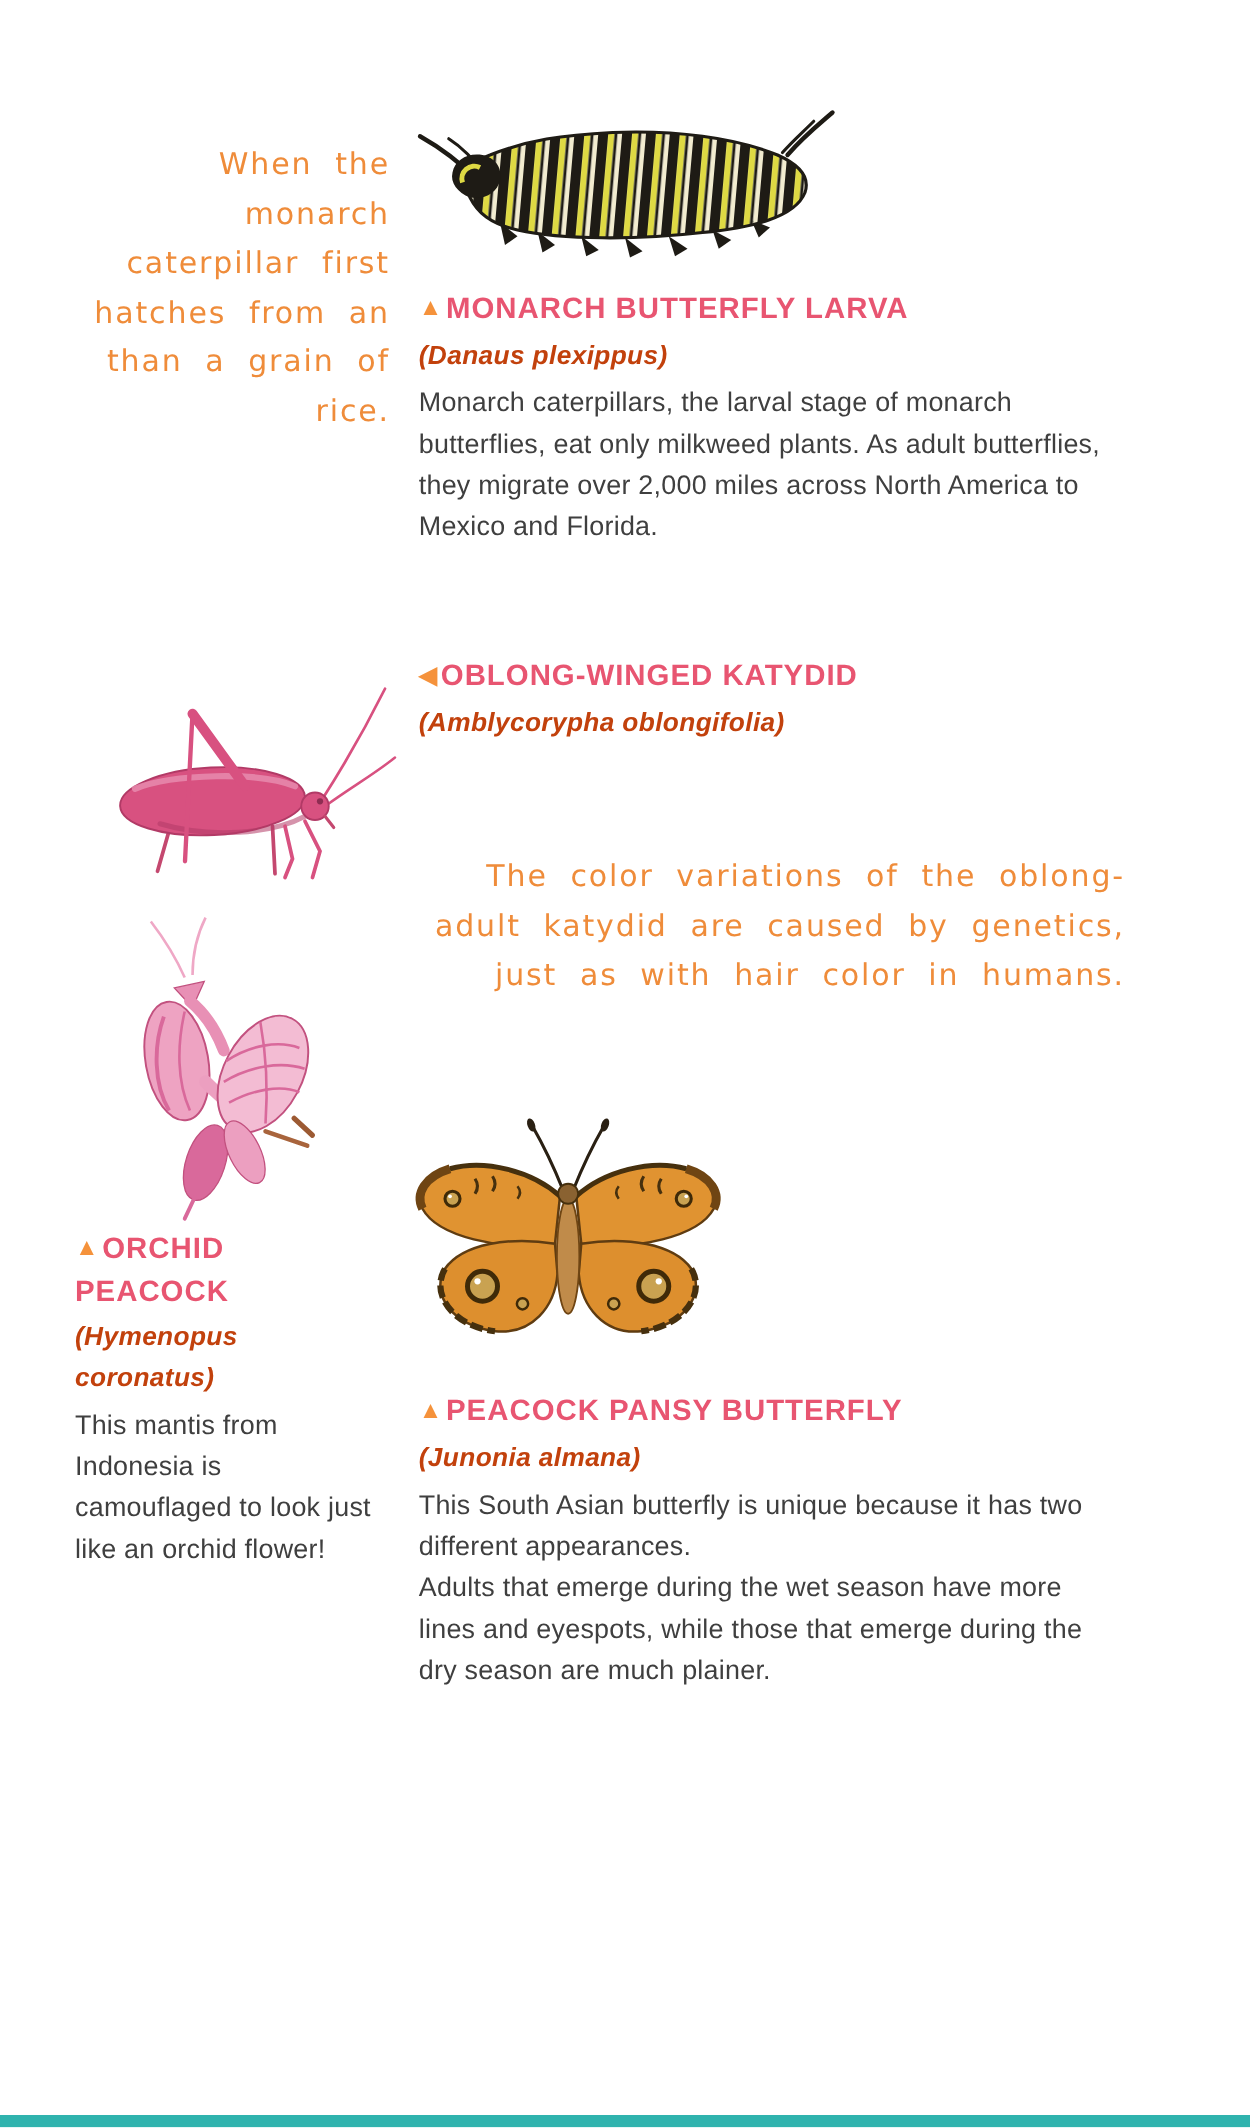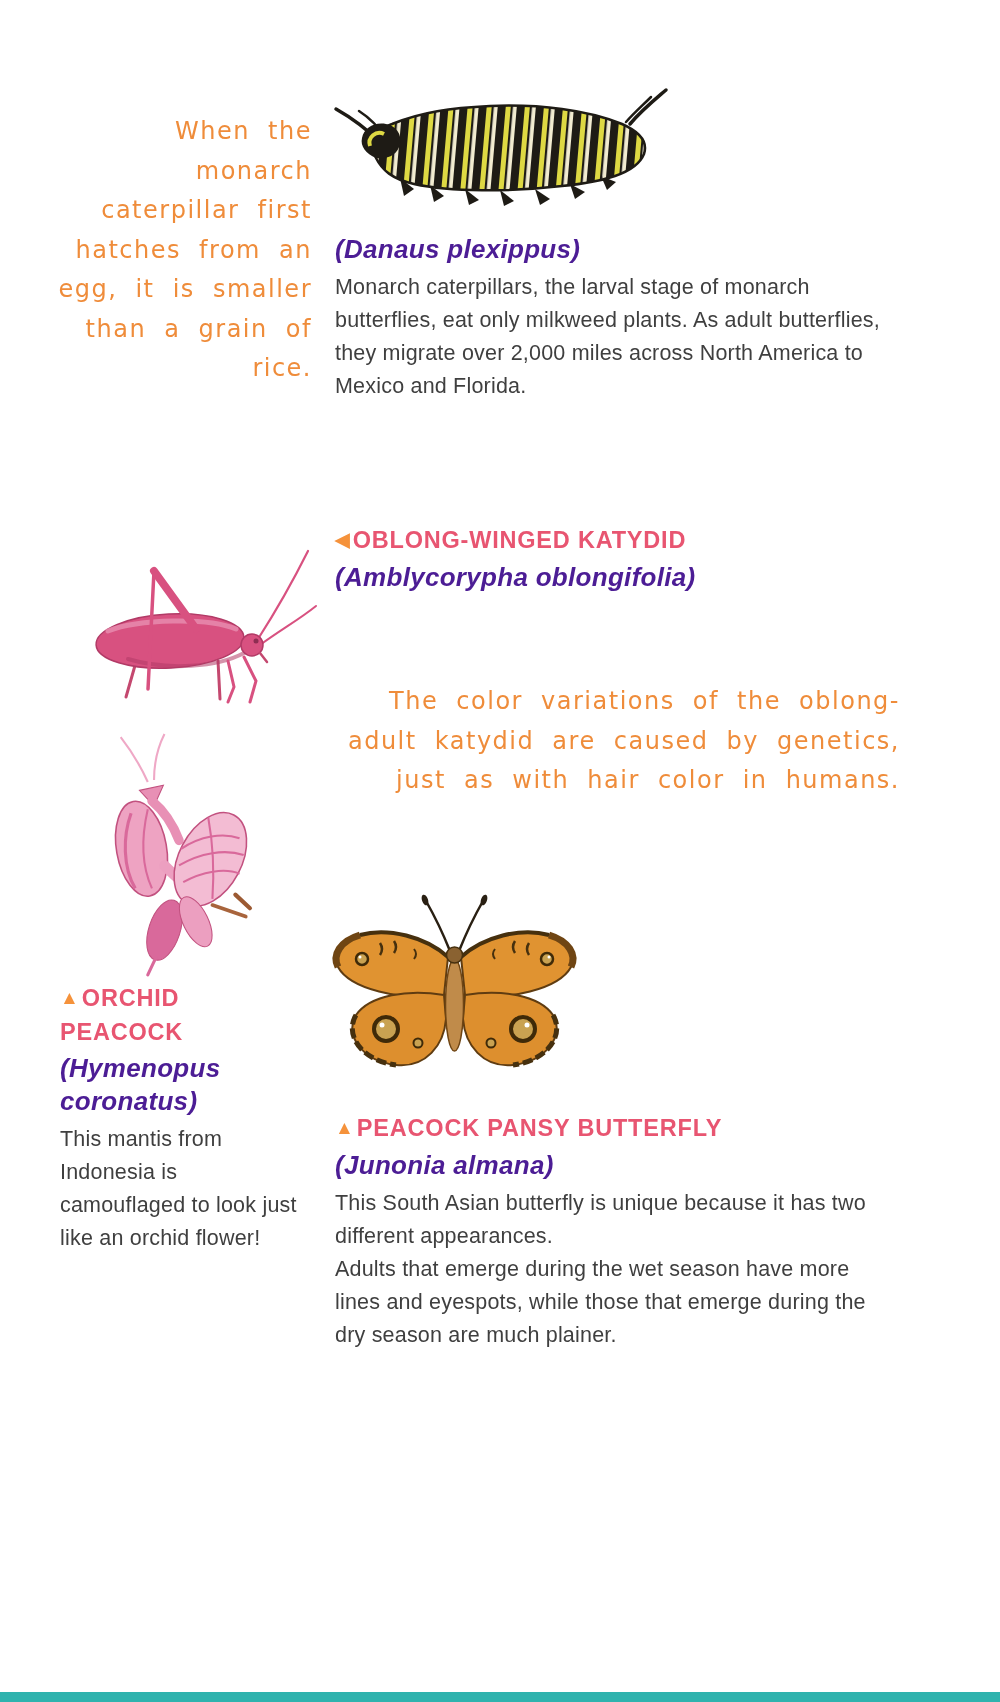--- a/index.html
+++ b/index.html
@@ -18,21 +18,21 @@
   .entry{position:absolute;}
   .entry h2{
     margin:0;color:#e85571;font-size:23.5px;font-weight:700;
     letter-spacing:0.8px;line-height:33px;
   }
   .entry .arrow{
     color:#f5923b;font-size:19px;margin-right:3px;position:relative;top:-2px;
     letter-spacing:0;
   }
   .entry .species{
-    margin:3px 0 5px 0;color:#4c1d95;font-size:26px;font-weight:700;
+    margin:3px 0 5px 0;color:#c2410c;font-size:21px;font-weight:700;
     font-style:italic;letter-spacing:0.3px;line-height:33px;
   }
   .entry .desc{
     margin:0;color:#3f3f3f;font-size:21.5px;line-height:33px;
     letter-spacing:0.2px;
   }
   .illus{position:absolute;}
   #footer-bar{
     position:absolute;left:0;top:1692px;width:1000px;height:10px;
     background:#2fb3ae;
@@ -40,21 +40,20 @@
 </style>
 </head>
 <body>
 
 <div id="page">
 
   <div class="hand-note" style="left:48px;top:112px;width:264px;">
     <span>When the monarch</span>
     <span>caterpillar first</span>
     <span>hatches from an</span>
-    <span>egg, it is smaller</span>
     <span>than a grain of</span>
     <span>rice.</span>
   </div>
 
   <svg class="illus" style="left:330px;top:62px;" width="345" height="145" viewBox="0 0 345 145" xmlns="http://www.w3.org/2000/svg">
     <defs>
       <pattern id="catstripes" width="19" height="145" patternUnits="userSpaceOnUse" patternTransform="rotate(5)">
         <rect x="0" width="8" height="145" fill="#1e1b15"></rect>
         <rect x="8" width="5" height="145" fill="#ded943"></rect>
         <rect x="13" width="2.5" height="145" fill="#1e1b15"></rect>
@@ -73,20 +72,21 @@
       <path d="M205,127 l5,16 10,-6 z"></path>
       <path d="M240,122 l5,15 10,-7 z"></path>
       <path d="M271,114 l6,14 9,-8 z"></path>
     </g>
     <path d="M46,96 C38,82 44,68 62,62 C92,50 120,46 160,44 C210,42 258,48 292,62 C310,70 318,80 314,92 C306,112 272,120 232,124 C180,130 120,130 84,122 C62,117 52,108 46,96 Z" fill="url(#catstripes)" stroke="#1e1b15" stroke-width="2.5"></path>
     <path d="M46,96 C36,92 30,84 32,76 C34,66 44,60 56,62 C66,64 72,72 70,82 C68,92 58,98 46,96 Z" fill="#1e1b15"></path>
     <path d="M40,84 a10,10 0 0 1 14,-12" stroke="#ded943" stroke-width="4" fill="none"></path>
   </svg>
 
   <section class="entry" style="left:335px;top:230px;width:552px;">
+    <h2><span class="arrow">▲</span><span>MONARCH BUTTERFLY LARVA</span></h2>
     <p class="species">(Danaus plexippus)</p>
     <p class="desc">Monarch caterpillars, the larval stage of monarch butterflies, eat only milkweed plants. As adult butterflies, they migrate over 2,000 miles across North America to Mexico and Florida.</p>
   </section>
 
   <svg class="illus" style="left:68px;top:535px;" width="250" height="170" viewBox="0 0 250 170" xmlns="http://www.w3.org/2000/svg">
     <g stroke-linecap="round">
       <path d="M190,104 C208,76 224,48 240,16" stroke="#d85180" stroke-width="2.2" fill="none"></path>
       <path d="M192,110 C214,94 232,84 248,71" stroke="#d85180" stroke-width="2" fill="none"></path>
       <path d="M70,120 L58,162" stroke="#c4486f" stroke-width="3" fill="none"></path>
       <path d="M150,126 L152,164" stroke="#c4486f" stroke-width="3" fill="none"></path>

